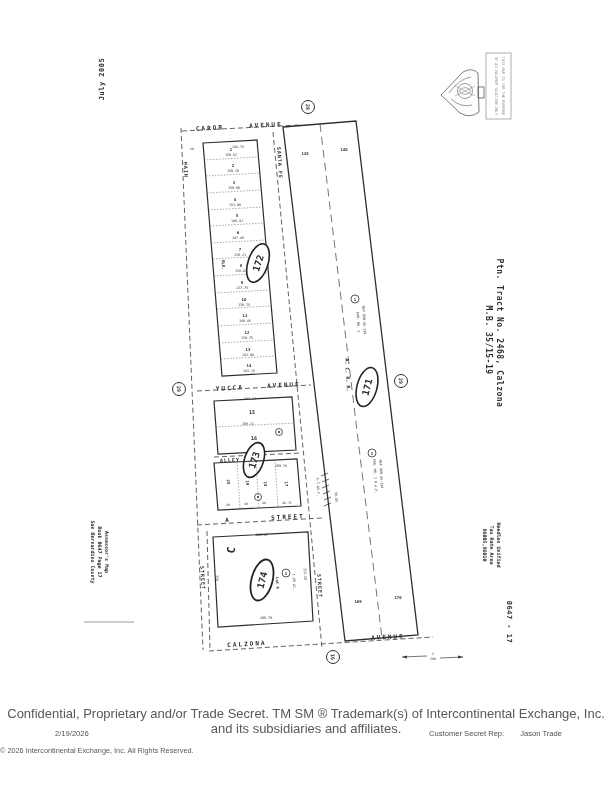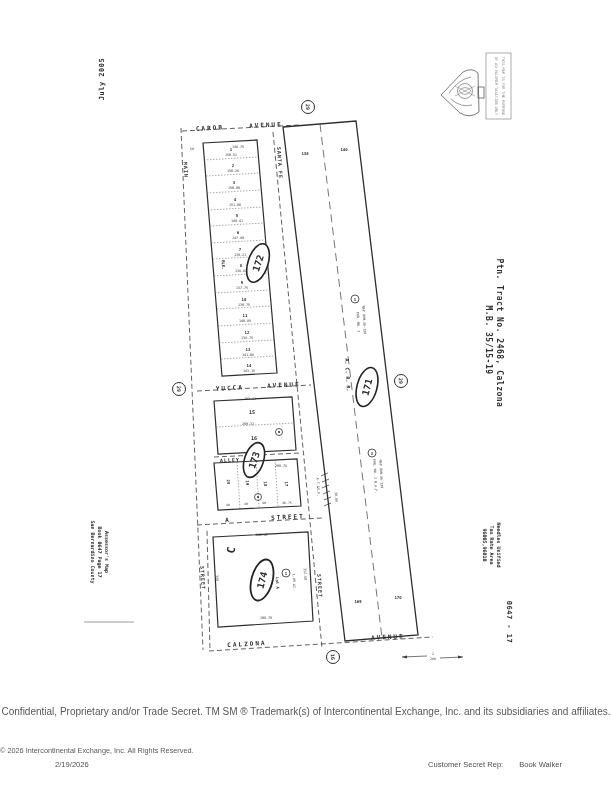--- a/index.html
+++ b/index.html
@@ -12,23 +12,23 @@
   .num5{font-size:5px;}
   .num4{font-size:4px;}
   .num3{font-size:3.2px;fill:#3a3a3a;font-weight:normal;}
   .dim{font-size:3.4px;fill:#3a3a3a;font-weight:normal;}
   .oval{font-size:9.5px;}
   .margin8{font-size:8px;letter-spacing:0.5px;}
   .margin7{font-size:7px;letter-spacing:0.5px;}
   .margin5{font-size:5px;}
   .stamp{font-size:3.6px;fill:#8a8a8a;font-weight:normal;}
   .footer{position:absolute;left:0;right:0;color:#58585a;}
-  .f1{top:706px;position:absolute;width:100%;text-align:center;font-size:10px;}
+  .f1{top:706px;position:absolute;width:100%;text-align:center;font-size:13px;}
   .f2{top:746px;position:absolute;width:100%;text-align:left;font-size:7.3px;}
-  .f3{top:760px;position:absolute;left:55px;right:50px;display:flex;justify-content:space-between;font-size:7.6px;color:#4f4f52;}
+  .f3{top:729px;position:absolute;left:55px;right:50px;display:flex;justify-content:space-between;font-size:7.6px;color:#4f4f52;}
   .csr span{margin-left:16px;}
 </style>
 </head>
 <body>
 
 <div class="page">
 
 <svg width="612" height="792" viewBox="0 0 612 792">
 
   <text class="margin7" text-anchor="middle" transform="rotate(-90 104 79)" x="104" y="79">July 2005</text>
@@ -269,17 +269,17 @@
     <text class="num3" text-anchor="middle" x="433" y="660" stroke="none">200</text>
   </g>
 
 </svg>
 
 <div class="footer">
   <div class="f1">Confidential, Proprietary and/or Trade Secret.  TM SM  ® Trademark(s) of Intercontinental Exchange, Inc. and its subsidiaries and affiliates.</div>
   <div class="f2">© 2026 Intercontinental Exchange, Inc. All Rights Reserved.</div>
   <div class="f3">
     <span>2/19/2026</span>
-    <span class="csr"><span>Customer Secret Rep:</span><span>Book Walker</span></span>
+    <span class="csr"><span>Customer Secret Rep:</span><span>Jason Trade</span></span>
   </div>
 </div>
 
 </div>
 
 </body></html>

